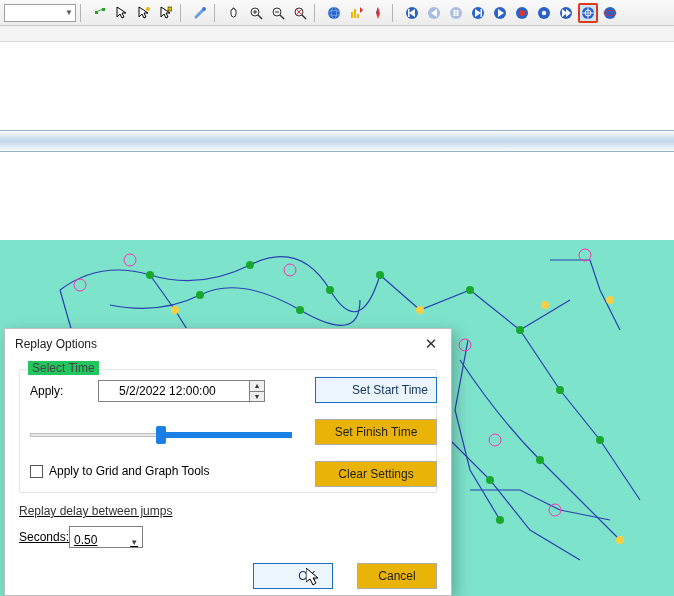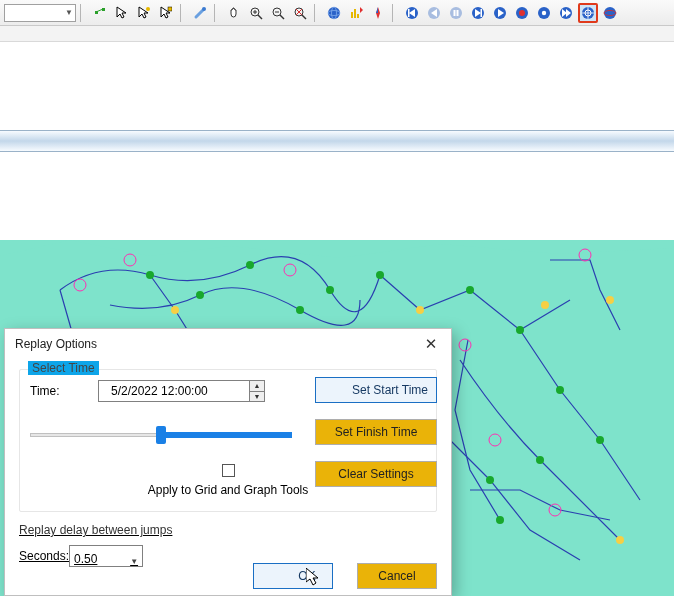--- a/index.html
+++ b/index.html
@@ -51,27 +51,27 @@
   }
   .dlg-close {
     width:28px; height:22px; display:flex; align-items:center; justify-content:center;
     font-size:15px; color:#333; cursor:pointer;
   }
   .dlg-body { padding:4px 14px 10px 14px; position:relative; height:238px; }
 
   .group-label { color:#333; margin-bottom:6px; }
 
   .time-group { border:1px solid #e6e6e6; border-radius:2px; padding:10px 10px 14px 10px; position:relative; margin-top:6px; }
-  .time-group .legend { position:absolute; top:-9px; left:8px; background:#0ea5e9; padding:0 4px; color:#444; }
+  .time-group .legend { position:absolute; top:-9px; left:8px; background:#22c55e; padding:0 4px; color:#444; }
 
   .time-row { display:flex; align-items:center; gap:18px; }
   .time-row .lbl { width:50px; }
   .time-input-wrap { display:flex; align-items:center; }
   .time-input {
-    width:152px; height:22px; border:1px solid #808080; padding:2px 12px;
+    width:152px; height:22px; border:1px solid #808080; padding:2px 20px;
     font-family:inherit; font-size:12px; background:#fff;
   }
   .stepper { width:15px; height:22px; display:flex; flex-direction:column; border:1px solid #808080; border-left:none; }
   .stepper div { flex:1; font-size:7px; line-height:9px; text-align:center; background:#efefef; cursor:pointer; color:#333; }
   .stepper div:first-child { border-bottom:1px solid #808080; }
 
   .btn {
     height:26px; border:1px solid #adadad; background:#eab308;
     cursor:pointer; font-family:inherit; font-size:12px; color:#222;
     display:flex; align-items:center; justify-content:center;
@@ -82,21 +82,21 @@
   
   .slider-wrap { margin-top:24px; width:262px; height:18px; position:relative; }
   .slider-track { position:absolute; top:7px; left:0; right:0; height:4px; background:#e6e6e6; border:1px solid #c0c0c0; }
   .slider-fill { position:absolute; top:6px; height:6px; background:#1a80e6; }
   .slider-thumb {
     position:absolute; top:0; width:10px; height:18px; background:#1a80e6;
     border-radius:2px; cursor:pointer;
   }
 
   
-  .chk-row { display:flex; align-items:center; gap:6px; margin-top:20px;flex-direction:column;}
+  .chk-row { display:flex; align-items:center; gap:6px; margin-top:20px;}
   .chkbox { width:13px; height:13px; border:1px solid #555; background:#fff; cursor:pointer; }
 
   
   .delay-section { margin-top:11px;text-decoration:underline; }
   .delay-row { display:flex; align-items:center; margin-top:8px; }
   .seconds-combo { width:74px; height:22px; border:1px solid #808080; background:#fff;
     display:flex; align-items:flex-end; justify-content:space-between; padding:0 4px; cursor:pointer;}
   .seconds-combo .dd { font-size:8px; color:#444; }
 
   
@@ -333,21 +333,21 @@
   <div class="dlg-titlebar">
     <span>Replay Options</span>
     <div class="dlg-close">✕</div>
   </div>
   <div class="dlg-body">
 
     <div class="time-group">
       <span class="legend">Select Time</span>
 
       <div class="time-row">
-        <span class="lbl">Time:</span>
+        <span class="lbl">Apply:</span>
         <div class="time-input-wrap">
           <input class="time-input" value="5/2/2022 12:00:00" style="">
           <div class="stepper">
             <div>▲</div>
             <div>▼</div>
           </div>
         </div>
       </div>
 
       <div class="slider-wrap">

